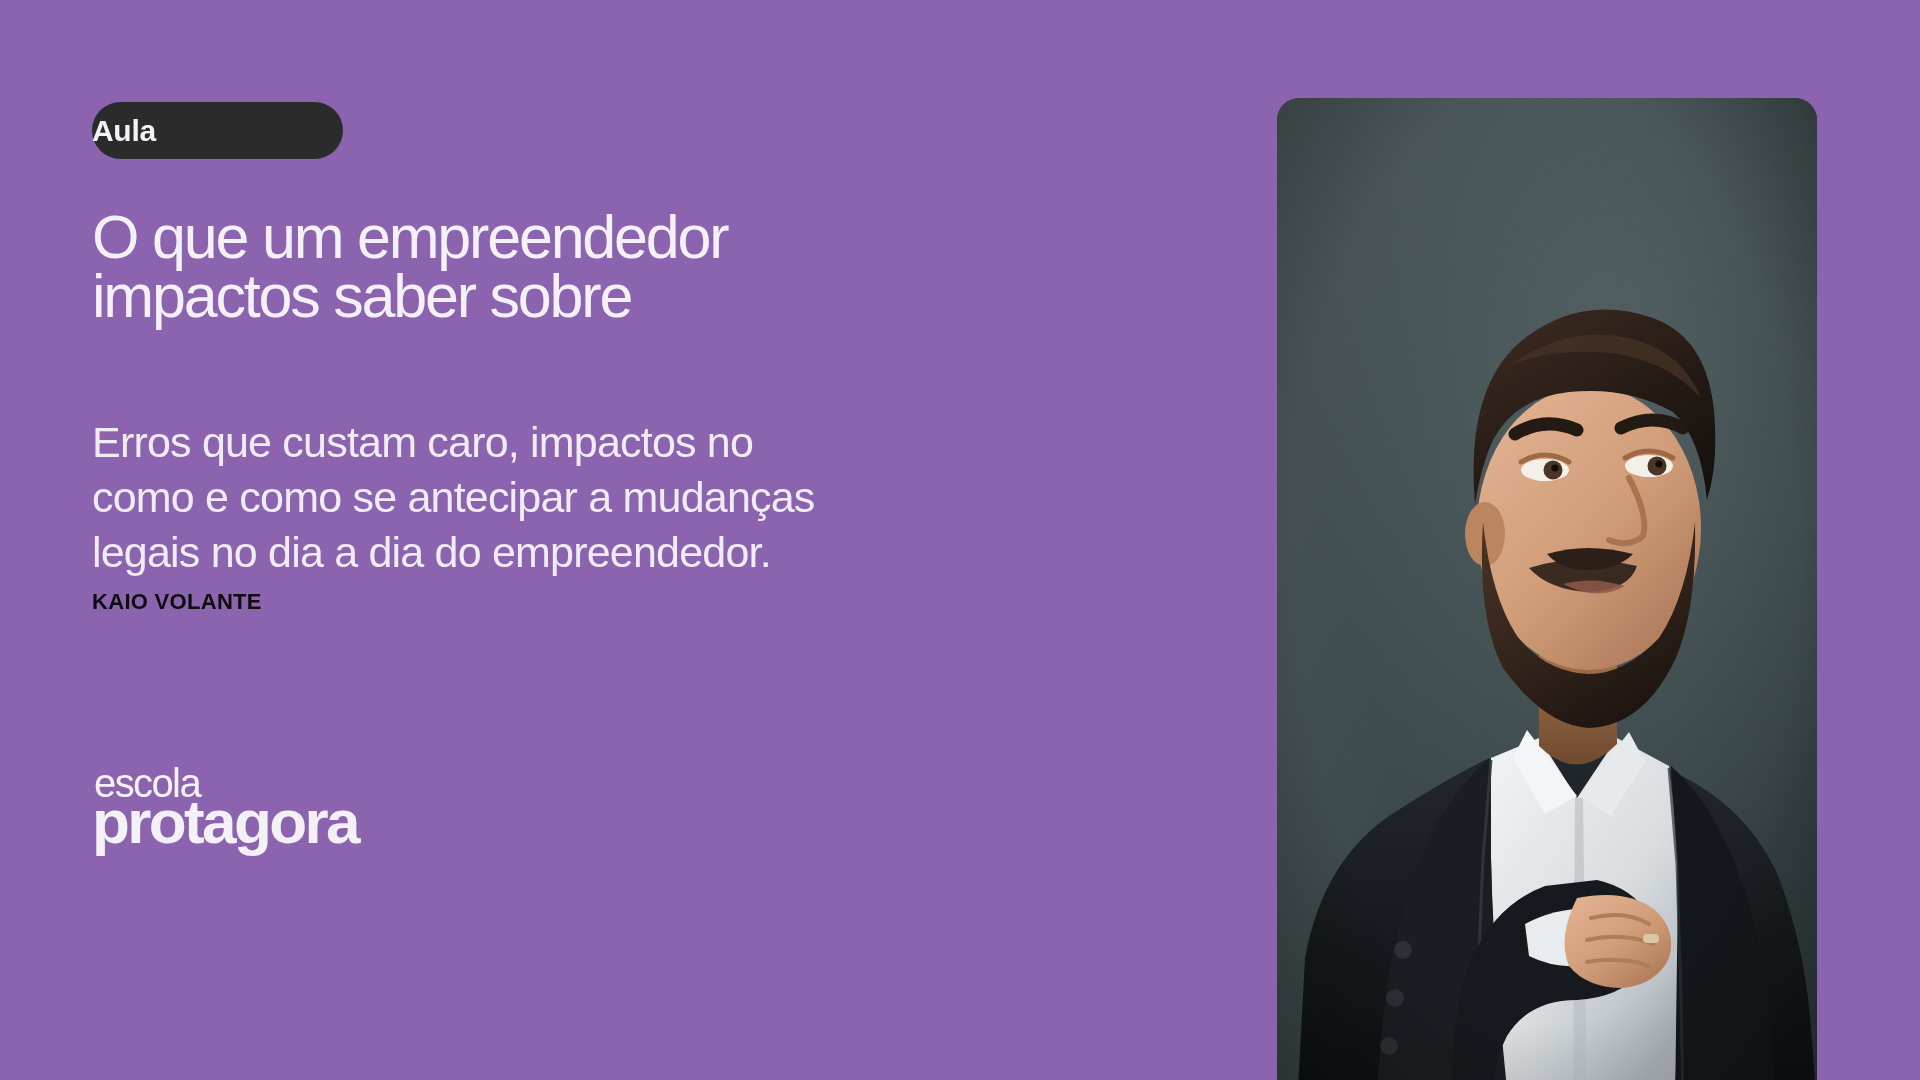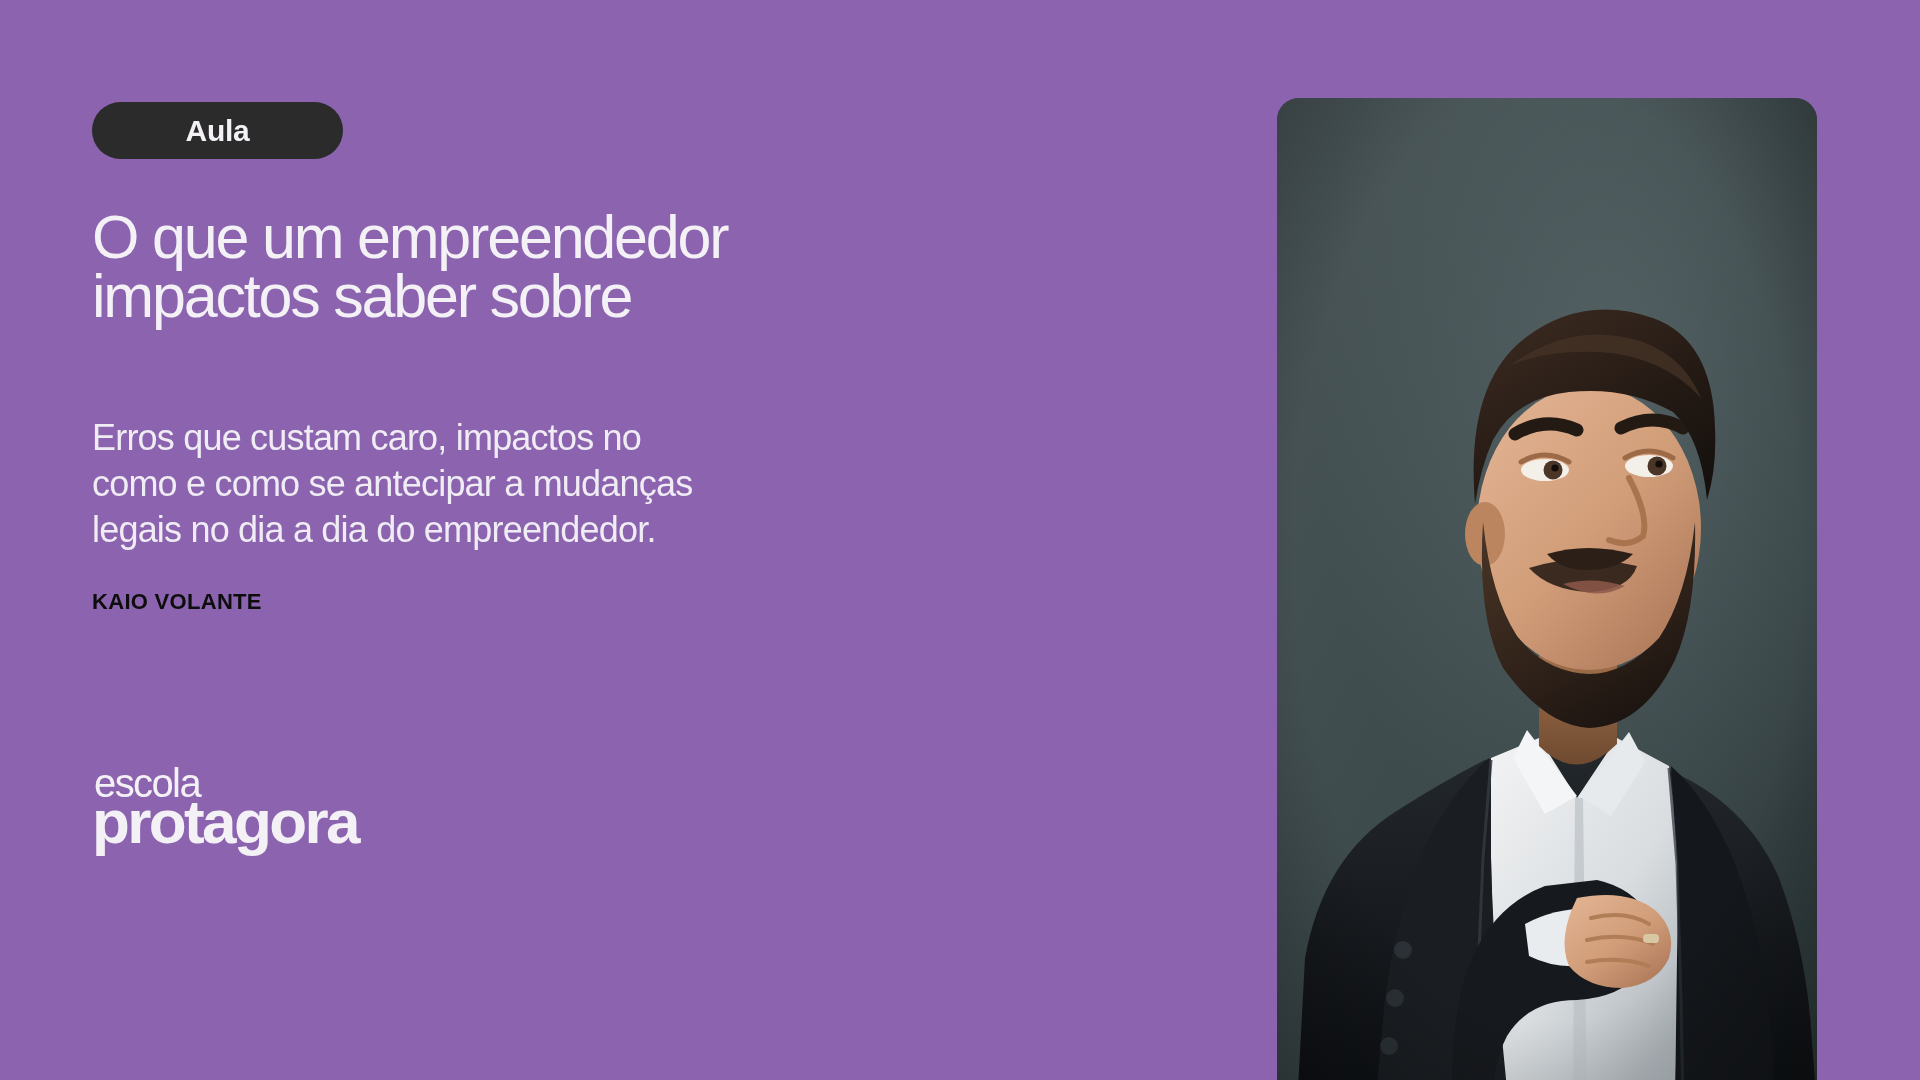--- a/index.html
+++ b/index.html
@@ -17,21 +17,21 @@
     width:960px; height:1080px;
   }
 
   
   .badge {
     position:absolute;
     left:0; top:102px;
     width:251px; height:57px;
     background:#2b2b2b;
     border-radius:29px;
-    display:flex; align-items:center; justify-content:center;
+    display:flex; align-items:center; 
   }
   .badge-label {
     color:#f4f1f6;
     font-size:30px;
     font-weight:bold;
     letter-spacing:-0.3px;
   }
 
   
   .headline {
@@ -45,21 +45,21 @@
     letter-spacing:-2.2px;
   }
   .headline-line { display:block; white-space:nowrap; }
 
   
   .subtitle {
     position:absolute;
     left:0; top:415px;
     width:880px;
     color:#f0ecf4;
-    font-size:36px;
+    font-size:43px;
     font-weight:400;
     line-height:1.28;
     letter-spacing:-0.8px;
   }
   .subtitle-line { display:block; white-space:nowrap; }
 
   
   .author {
     position:absolute;
     left:0; top:589px;

